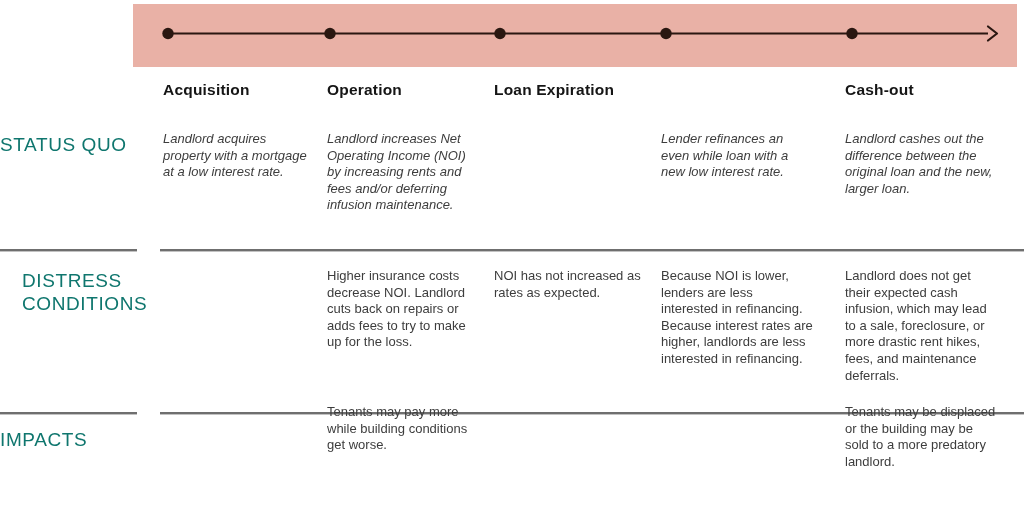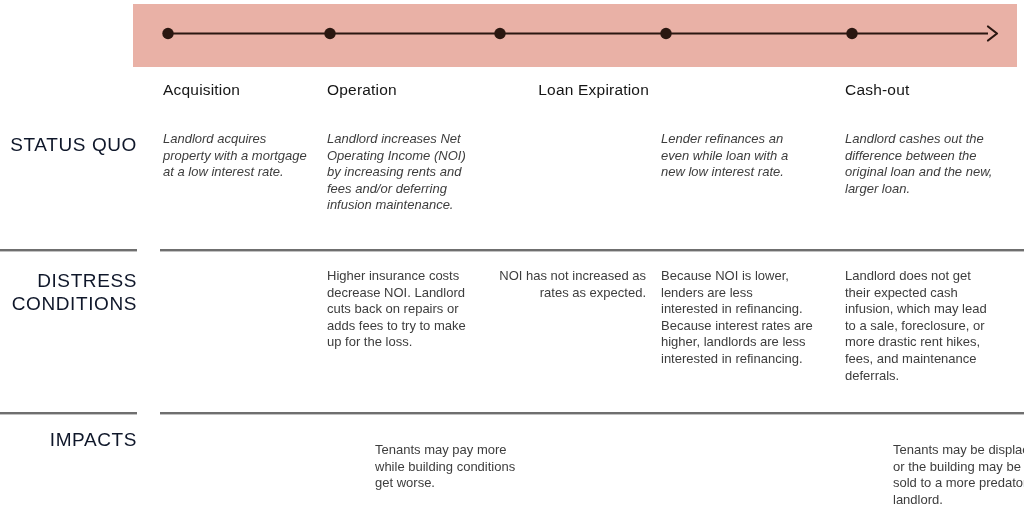--- a/index.html
+++ b/index.html
@@ -30,66 +30,65 @@
     top: 0;
     width: 1024px;
     height: 70px;
   }
   
   .col-header {
     position: absolute;
     top: 81px;
     width: 155px;
     font-size: 15.5px;
-    font-weight: normal;
+    font-weight: bold;
     font-stretch: condensed;
     letter-spacing: 0.2px;
     color: #151515;
   }
   
   .cell {
     position: absolute;
     width: 152px;
     font-size: 13px;
     line-height: 16.6px;
     color: #3d3d3d;
   }
   .row-statusquo  { top: 131px; font-style: italic; }
   .row-distress   { top: 268px; }
-  .row-impacts    { top: 442px; margin-left: 48px; }
+  .row-impacts    { top: 404px; }
   
   .row-label {
     position: absolute;
     left: 0;
     width: 137px;
-    text-align: right;
     font-size: 19px;
     line-height: 23px;
     letter-spacing: 0.6px;
     font-stretch: condensed;
-    color: #0f172a;
+    color: #0f766e;
   }
   .label-statusquo { top: 133px; }
-  .label-distress  { top: 269px; }
+  .label-distress  { top: 269px; padding-left: 22px; }
   .label-impacts   { top: 428px; }
   
   .divider {
     position: absolute;
     height: 2px;
     background: #6f6f6f;
     border-bottom: 1px solid #c2c2c2;
   }
   .divider.seg-left  { left: 0;   width: 137px; }
   .divider.seg-right { left: 160px; width: 864px; }
   .divider.row1 { top: 249px; }
   .divider.row2 { top: 412px; }
   
   .col-0 { left: 163px; }
   .col-1 { left: 327px; }
-  .col-2 { left: 494px; text-align: right; }
+  .col-2 { left: 494px; }
   .col-3 { left: 661px; }
   .col-4 { left: 845px; }
 </style>
 </head>
 <body>
 
 <div id="stage">
 
   <div class="banner"></div>
   <svg class="timeline-svg" viewBox="0 0 1024 70" xmlns="http://www.w3.org/2000/svg">

